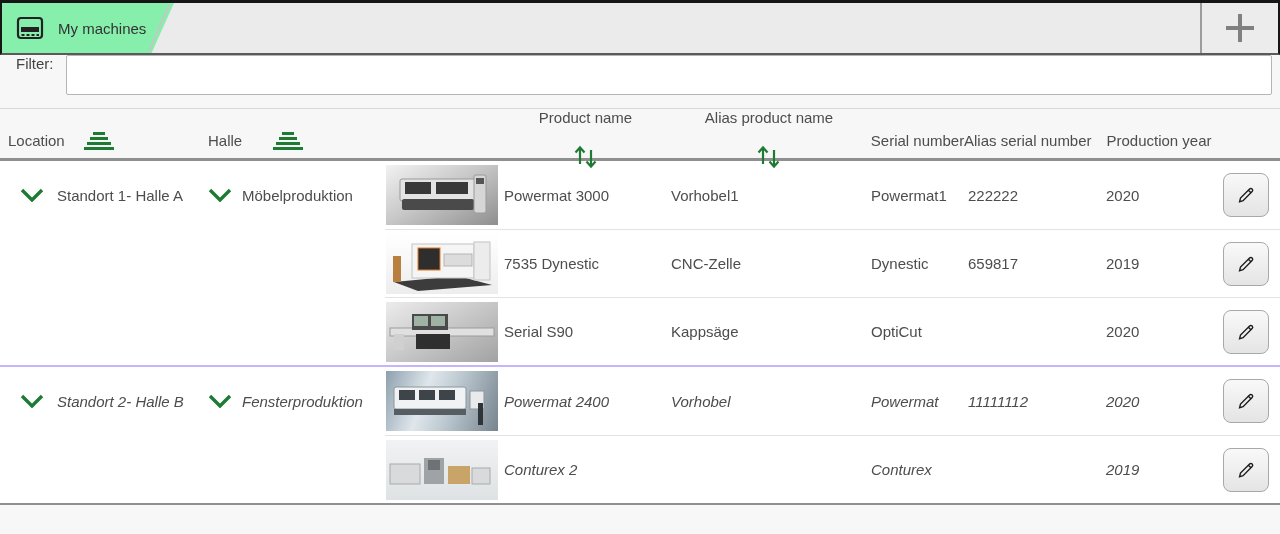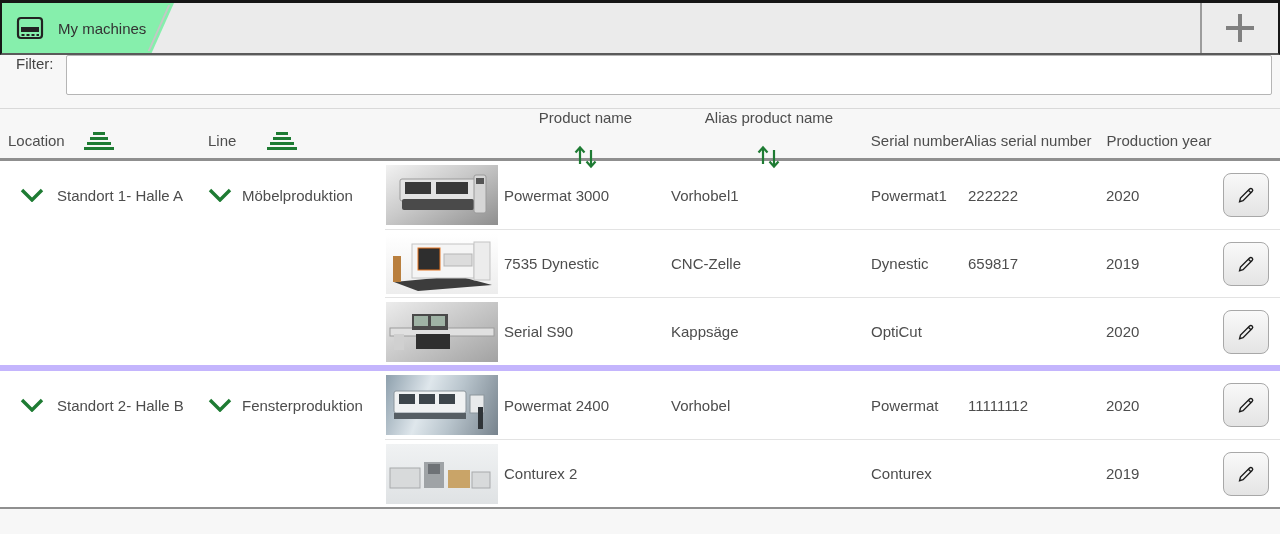--- a/index.html
+++ b/index.html
@@ -40,21 +40,21 @@
   .thead { height:52px; background:#f7f7f7; border-bottom:3px solid #8f8f8f;
     align-items:center; font-size:15px; color:#4d4d4d; }
   .hcell { display:flex; align-items:center; white-space:nowrap; }
   .hcell.loc  { padding-left:8px; gap:18px; }
   .hcell.line { padding-left:8px; gap:30px; }
   .hcell.pad  { padding-left:4px; gap:16px;flex-direction:column; }
 
   
   .tbody { background:#fff; }
   .group { display:grid; grid-template-columns:200px 185px 895px; }
-  .group + .group { border-top:6px solid #c4b5fd; }
+  .group + .group { border-top:2px solid #c4b5fd;font-style:italic; }
   .gcell { height:68px; display:flex; align-items:center; gap:13px; padding-left:20px; }
   .gcell.g-line { padding-left:8px; gap:10px; }
   .glabel { font-size:15px; color:#4d4d4d; white-space:nowrap; }
   .chev-btn { background:none; border:none; padding:0; cursor:pointer; display:flex; }
 
   .mrow { height:68px; align-items:center; font-size:15px; color:#4d4d4d; }
   .mrow + .mrow { border-top:1px solid #e3e3e3; }
   .cell { padding-left:4px; white-space:nowrap; overflow:hidden; }
   .img-cell { padding-left:1px; }
   .thumb { width:112px; height:60px; overflow:hidden; }
@@ -106,21 +106,21 @@
     <span style="display:flex;cursor:pointer;">
       <svg width="32" height="20" viewBox="0 0 32 20">
         <rect x="10" y="1" width="12" height="3" fill="#1e7b33"></rect>
         <rect x="7" y="6" width="18" height="3" fill="#1e7b33"></rect>
         <rect x="4" y="11" width="24" height="3" fill="#1e7b33"></rect>
         <rect x="1" y="16" width="30" height="3" fill="#1e7b33"></rect>
       </svg>
     </span>
   </div>
   <div class="hcell line">
-    <span>Line</span>
+    <span>Halle</span>
     <span style="display:flex;cursor:pointer;">
       <svg width="32" height="20" viewBox="0 0 32 20">
         <rect x="10" y="1" width="12" height="3" fill="#1e7b33"></rect>
         <rect x="7" y="6" width="18" height="3" fill="#1e7b33"></rect>
         <rect x="4" y="11" width="24" height="3" fill="#1e7b33"></rect>
         <rect x="1" y="16" width="30" height="3" fill="#1e7b33"></rect>
       </svg>
     </span>
   </div>
   <div class="hcell"></div>

